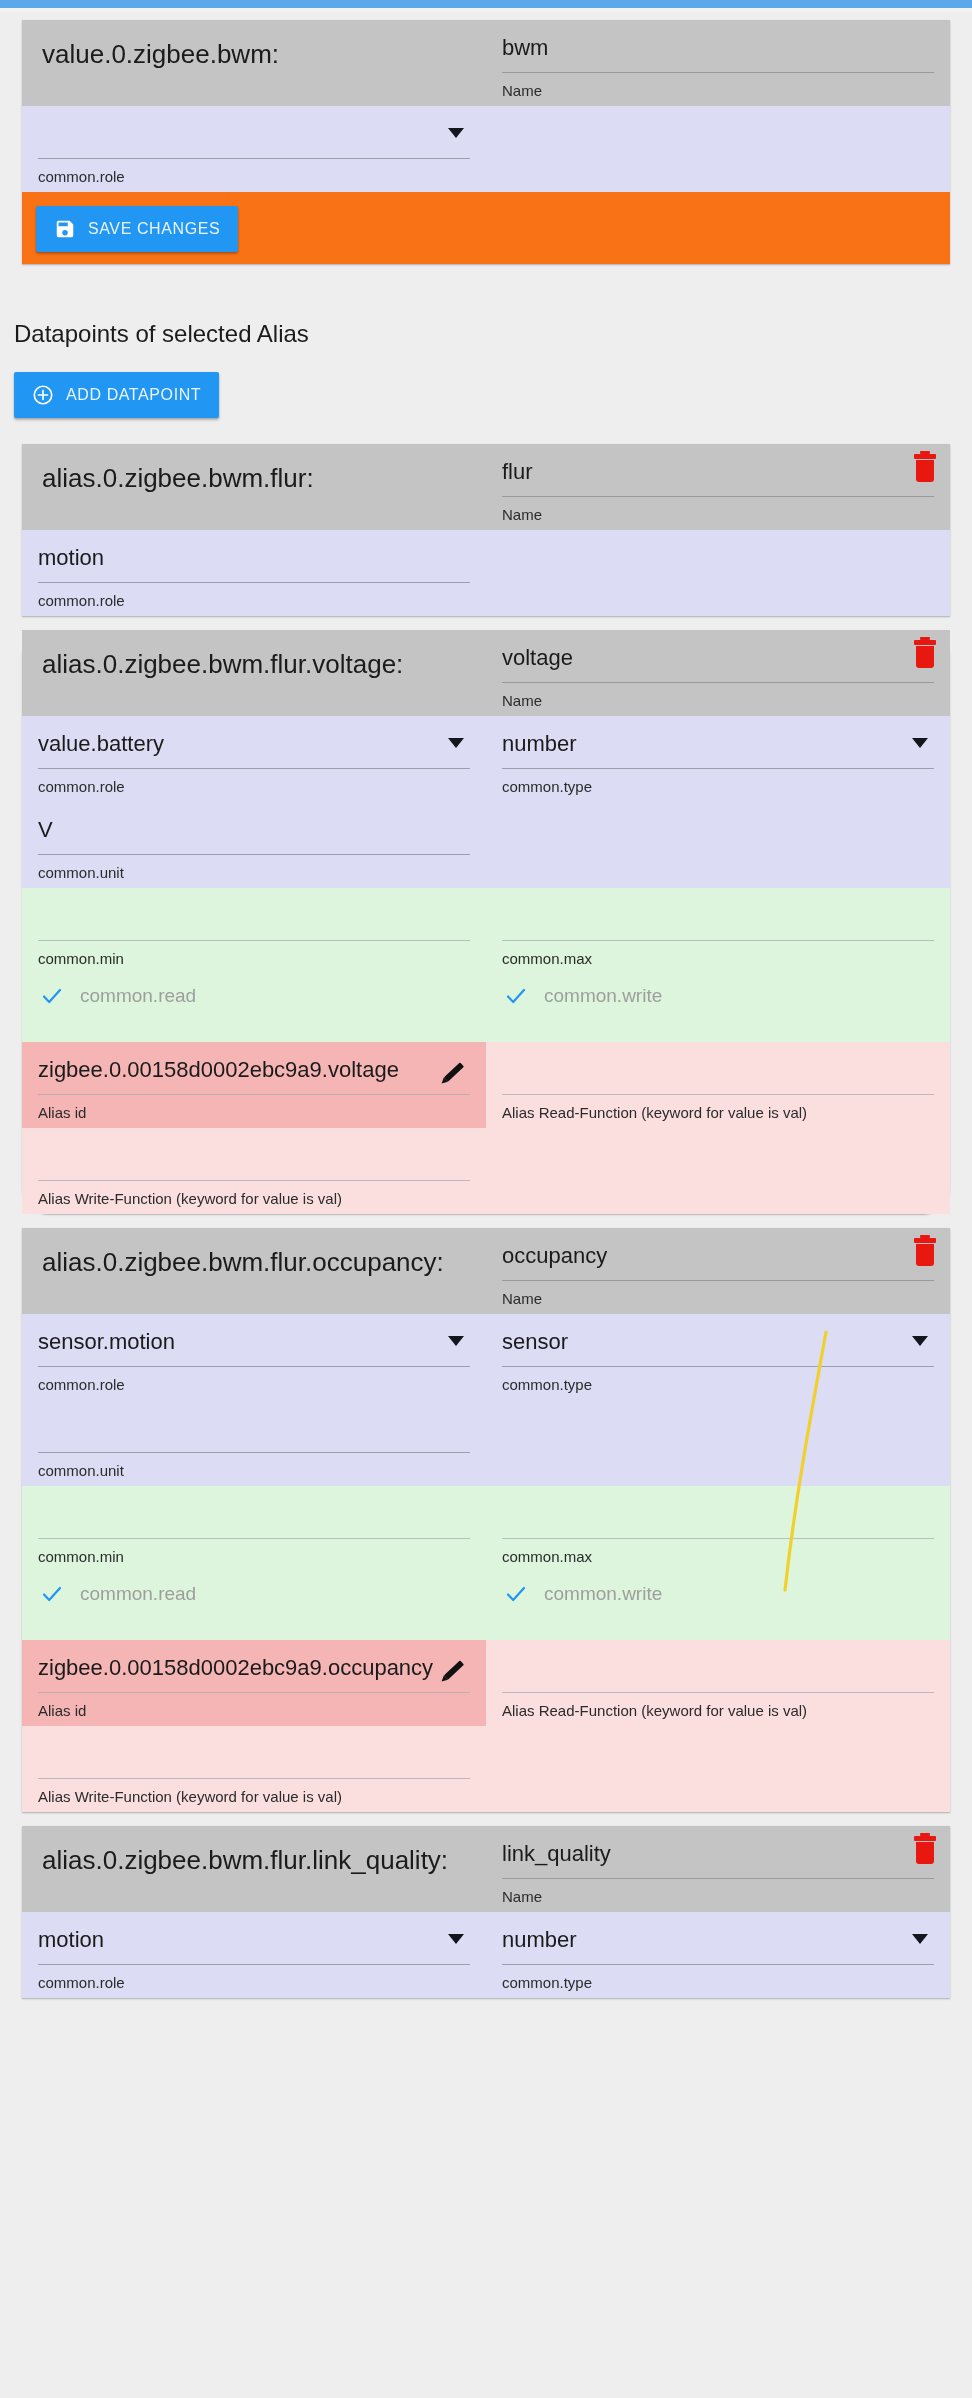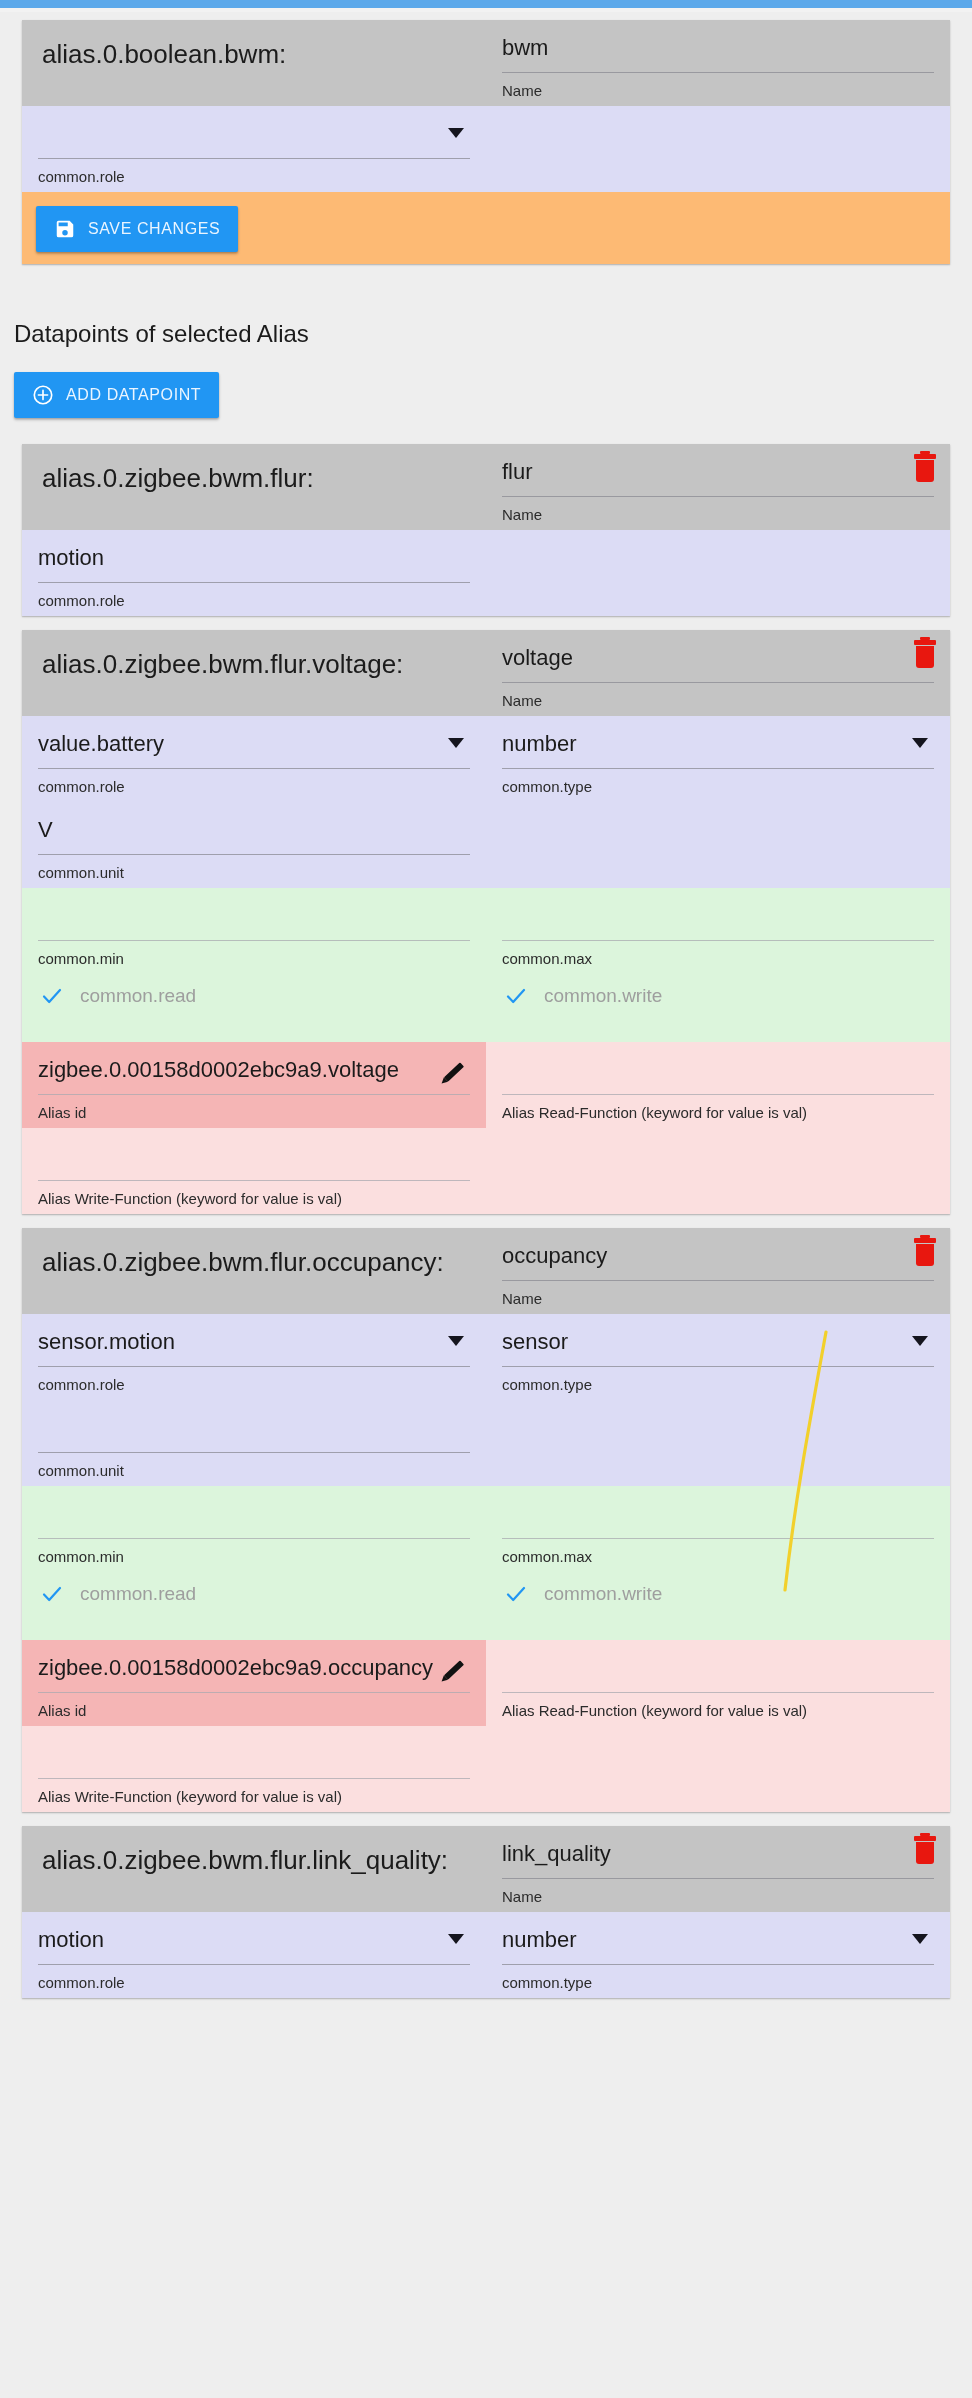--- a/index.html
+++ b/index.html
@@ -164,21 +164,21 @@
     border-radius: 2px;
     padding: 12px 18px;
     font-size: 16px;
     letter-spacing: .6px;
     cursor: pointer;
     box-shadow: 0 2px 3px rgba(0,0,0,.22), 0 1px 2px rgba(0,0,0,.14);
     font-family: "Liberation Sans", sans-serif;
   }
   .btn .ico { display: inline-flex; width: 22px; height: 22px; }
 
-  .save-wrap { padding: 14px 0 12px 14px; background: #fdba74; }
+  .save-wrap { padding: 14px 0 12px 14px; background: #f97316; }
 
   
   .section-title {
     font-size: 24px;
     color: #1b1b1b;
     margin: 56px 0 0 14px;
   }
   .addwrap { margin: 24px 0 0 14px; }
 
   
@@ -207,21 +207,21 @@
 
 <div id="page">
 
   <div class="top-strip"></div>
   <div class="top-gap"></div>
 
 
   <div class="card no-pad" style="margin-top:8px;">
     <div class="band gray">
       <div class="col half title-cell">
-        <div class="alias-path">alias.0.boolean.bwm:</div>
+        <div class="alias-path">value.0.zigbee.bwm:</div>
       </div>
       <div class="col half">
         <div class="field">
           <div class="value">bwm</div>
           <div class="rule"></div>
           <div class="hint">Name</div>
         </div>
       </div>
     </div>
     <div class="band lav">
@@ -283,21 +283,21 @@
         <div class="field">
           <div class="value">motion</div>
           <div class="rule"></div>
           <div class="hint">common.role</div>
         </div>
       </div>
       <div class="col half"></div>
     </div>
   </div>
 
-  <div class="card no-pad" style="margin-top:14px;">
+  <div class="card no-pad" style="margin-top:14px;border-radius:27px;">
     <div class="band gray">
       <div class="col half title-cell">
         <div class="alias-path">alias.0.zigbee.bwm.flur.voltage:</div>
       </div>
       <div class="col half">
         <div class="field">
           <div class="value">voltage</div>
           <div class="rule"></div>
           <div class="hint">Name</div>
         </div>

